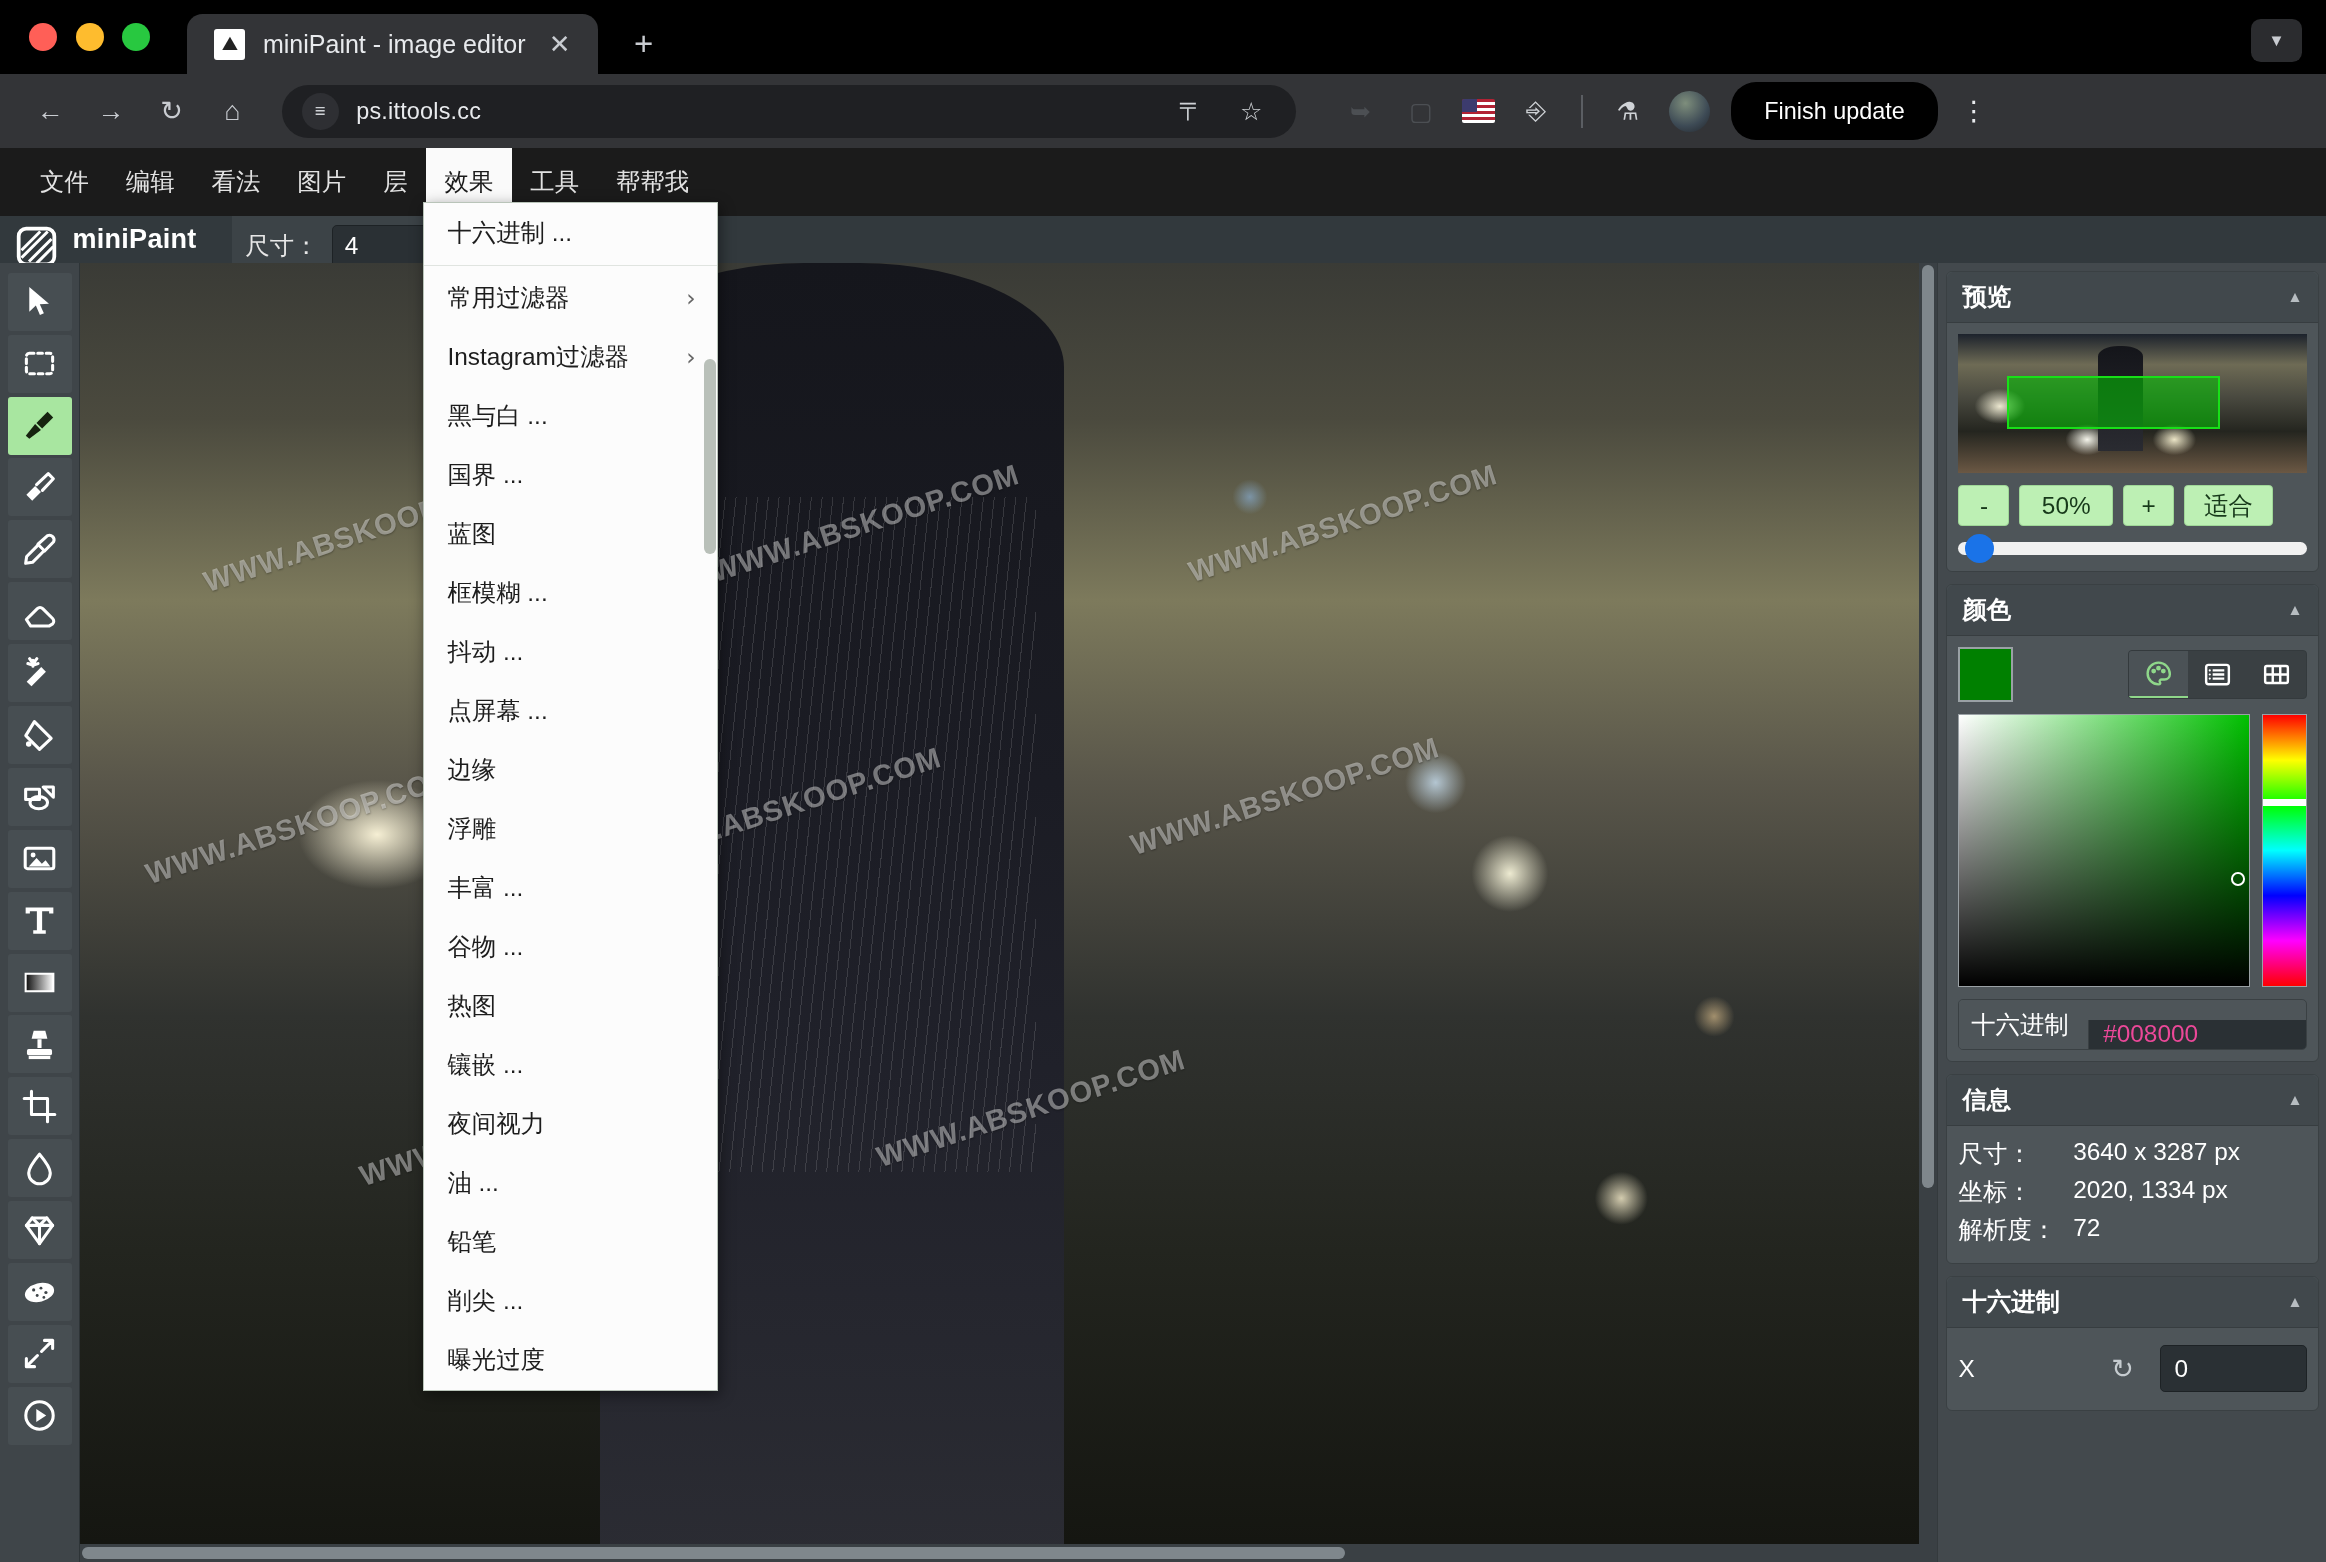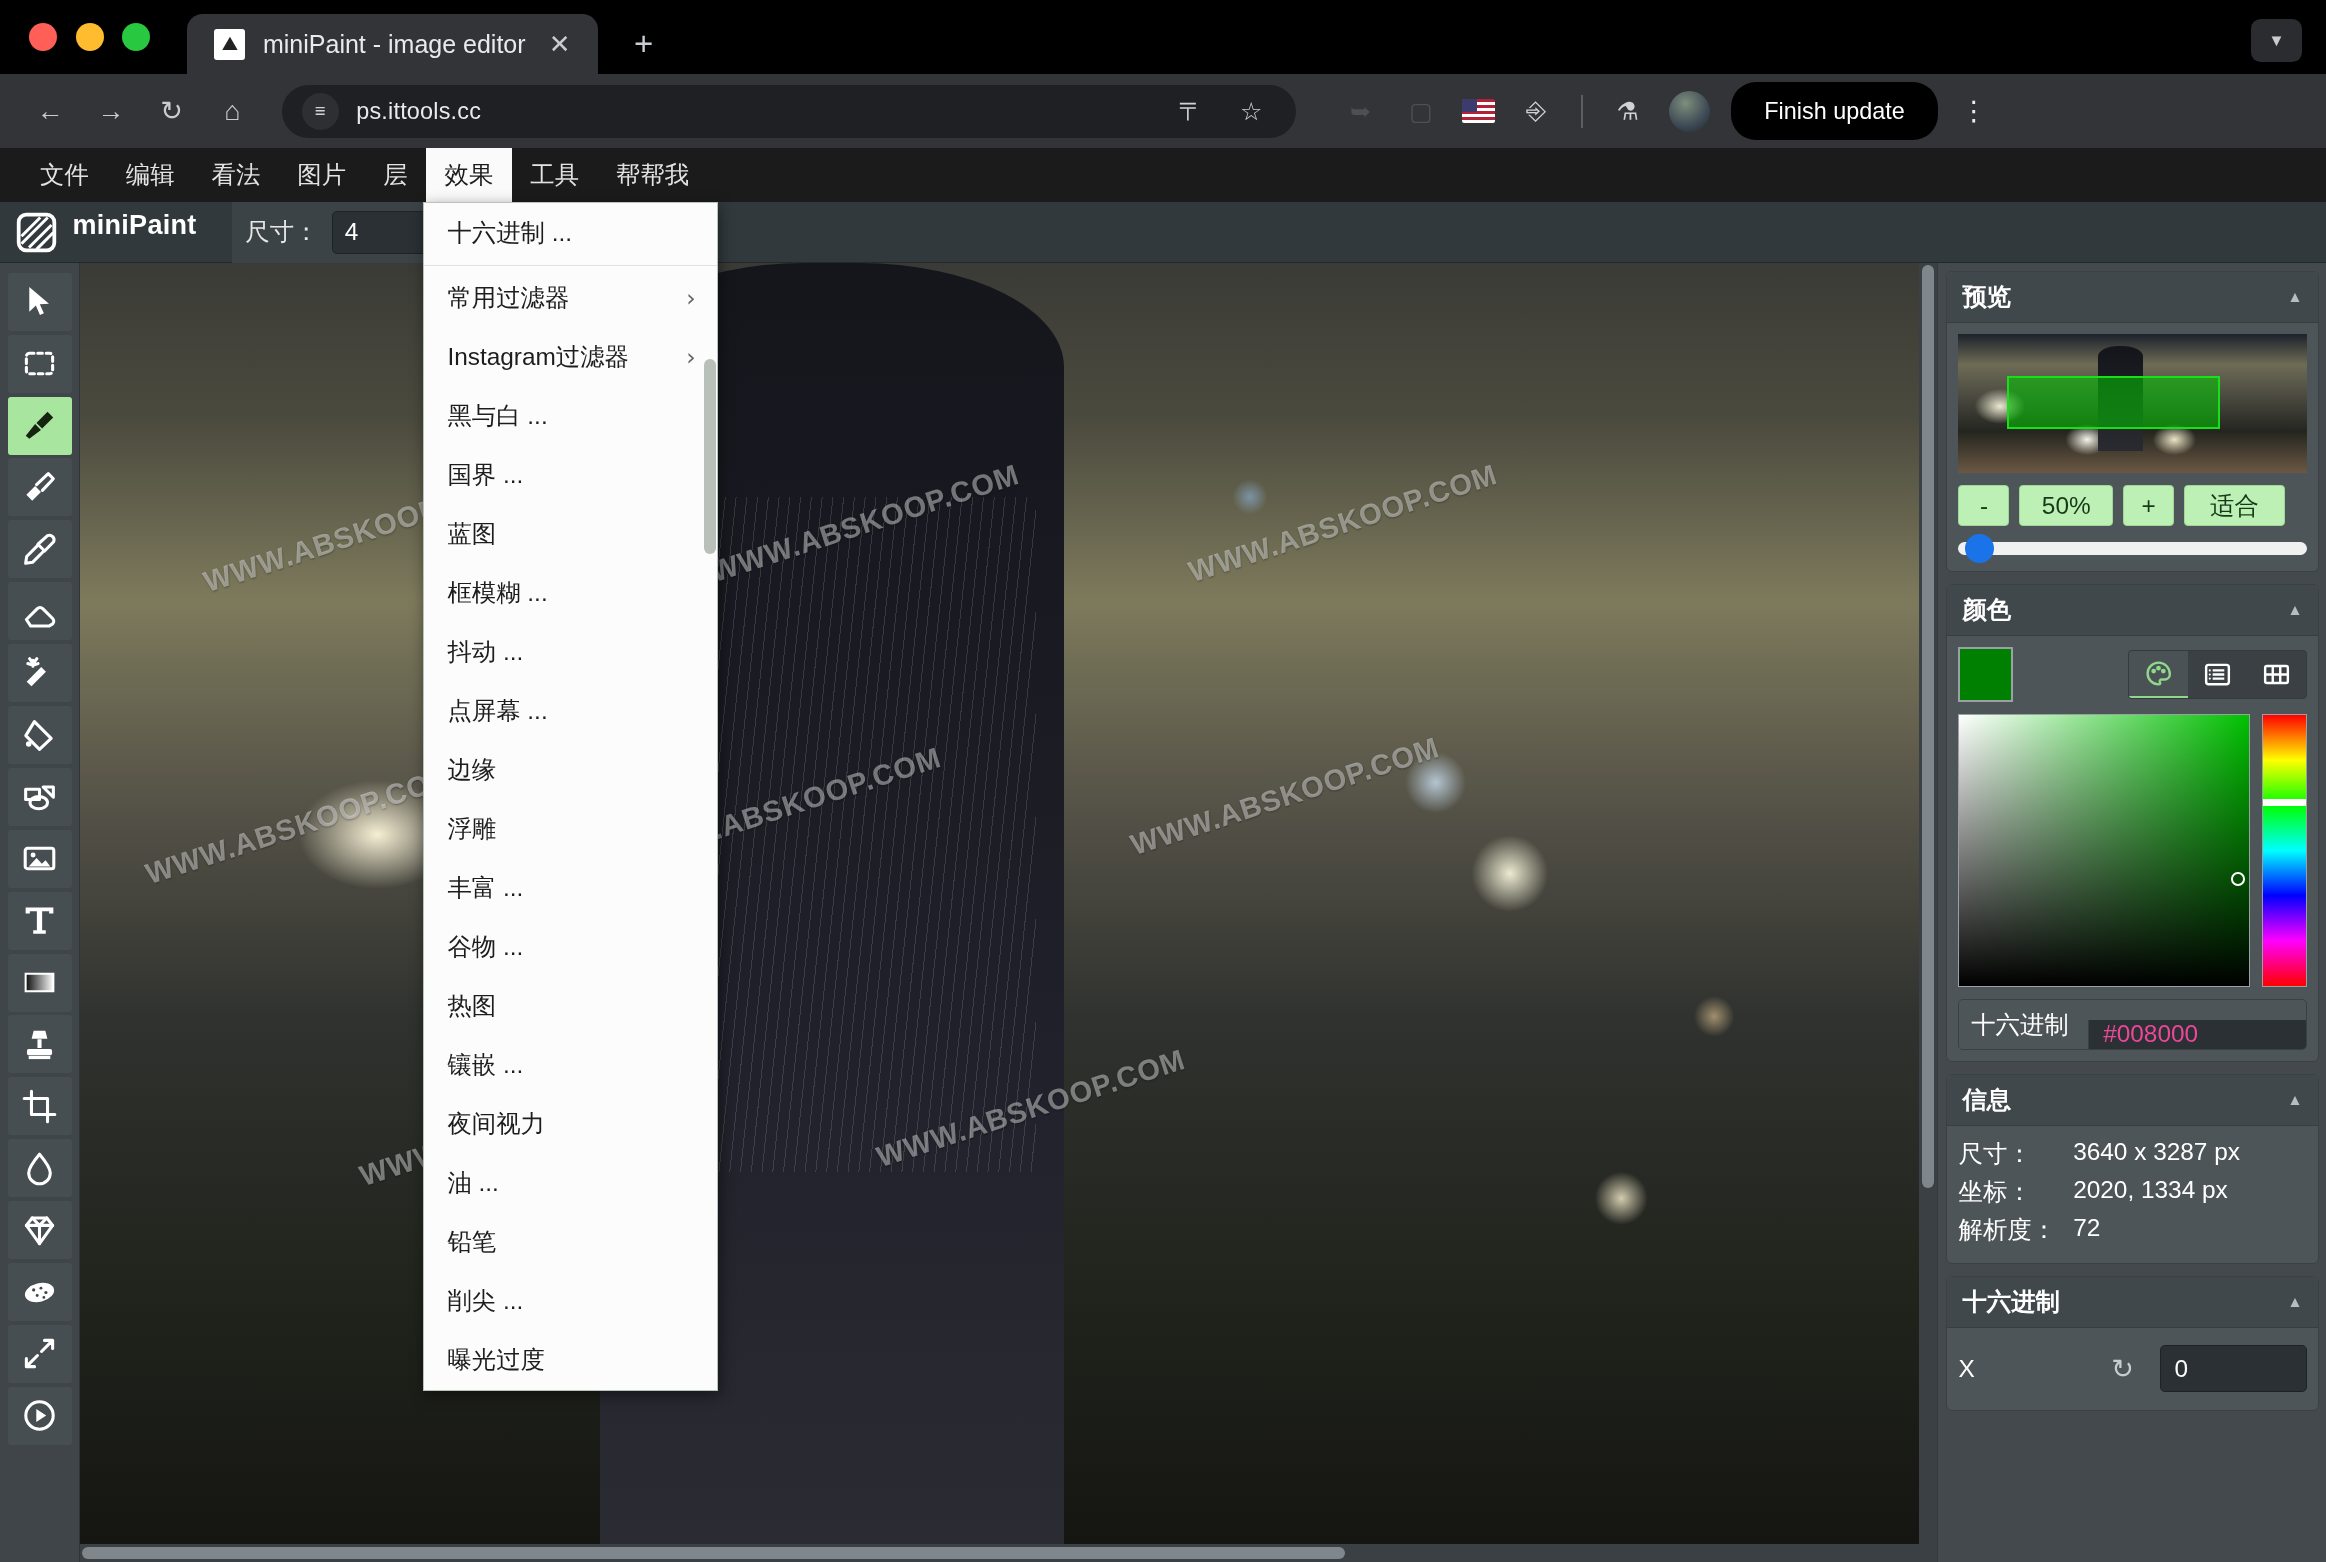--- a/index.html
+++ b/index.html
@@ -79,21 +79,21 @@
     background: #000; color: #fff; border-radius: 25px; height: 58px;
     padding: 0 33px; display: flex; align-items: center; font-size: 23.4px; white-space: nowrap;
   }
   .kebab { color: #e8eaed; font-size: 27px; line-height: .6; letter-spacing: 0;
            width: 29px; text-align: center; }
 
   
   .app { position: absolute; top: 148px; left: 0; right: 0; bottom: 0; background: #43494d; }
 
   .menubar {
-    height: 54px; background: #1b1b1b; display: flex; align-items: stretch;
+    height: 68px; background: #1b1b1b; display: flex; align-items: stretch;
     padding-left: 21.5px; position: relative; z-index: 40;
   }
   .menu-item {
     display: flex; align-items: center; padding: 0 18.5px;
     color: #e3e3e3; font-size: 24.4px; cursor: pointer; white-space: nowrap;
   }
   .menu-item.active { background: #fafafa; color: #1b1b1b; }
 
   .apptoolbar {
     height: 61px; background: #32393d; display: flex; align-items: center;
@@ -212,21 +212,21 @@
     background: rgba(0,200,0,.55); border: 2.9px solid #18e018;
   }
   .zoomrow { display: flex; gap: 9.8px; margin-top: 11.7px; align-items: center; }
   .zbtn {
     background: #bdf0b4; color: #17391a; border: 1px solid #9fd797; border-radius: 3.9px;
     height: 41px; display: flex; align-items: center; justify-content: center;
     font-size: 24.4px; cursor: pointer; padding: 0 9.8px;
   }
   .zbtn.minus, .zbtn.plus { width: 51px; }
   .zbtn.pct { width: 94px; }
-  .zbtn.fit { width: 101px; }
+  .zbtn.fit { width: 89px; }
   .zslider { margin-top: 11.7px; height: 21.5px; position: relative; display: flex; align-items: center; }
   .zslider .track { height: 13.7px; background: #f1f1f1; border-radius: 7.8px; width: 100%; }
   .zslider .knob { position: absolute; left: 2px; width: 29px; height: 29px; border-radius: 50%; background: #1a73e8; }
 
   .color-row1 { display: flex; align-items: center; gap: 11.7px; }
   .swatch { width: 55px; height: 55px; background: #008000; border: 2px solid #9aa1a5; }
   .ctabs { margin-left: auto; display: flex; background: #3a4043; border-radius: 3.9px; overflow: hidden;
            border: 1px solid #343a3d; }
   .ctab { width: 59px; height: 47px; display: flex; align-items: center; justify-content: center; cursor: pointer; }
   .ctab.active { background: #4b5256; border-bottom: 2.9px solid #8fd78a; }

